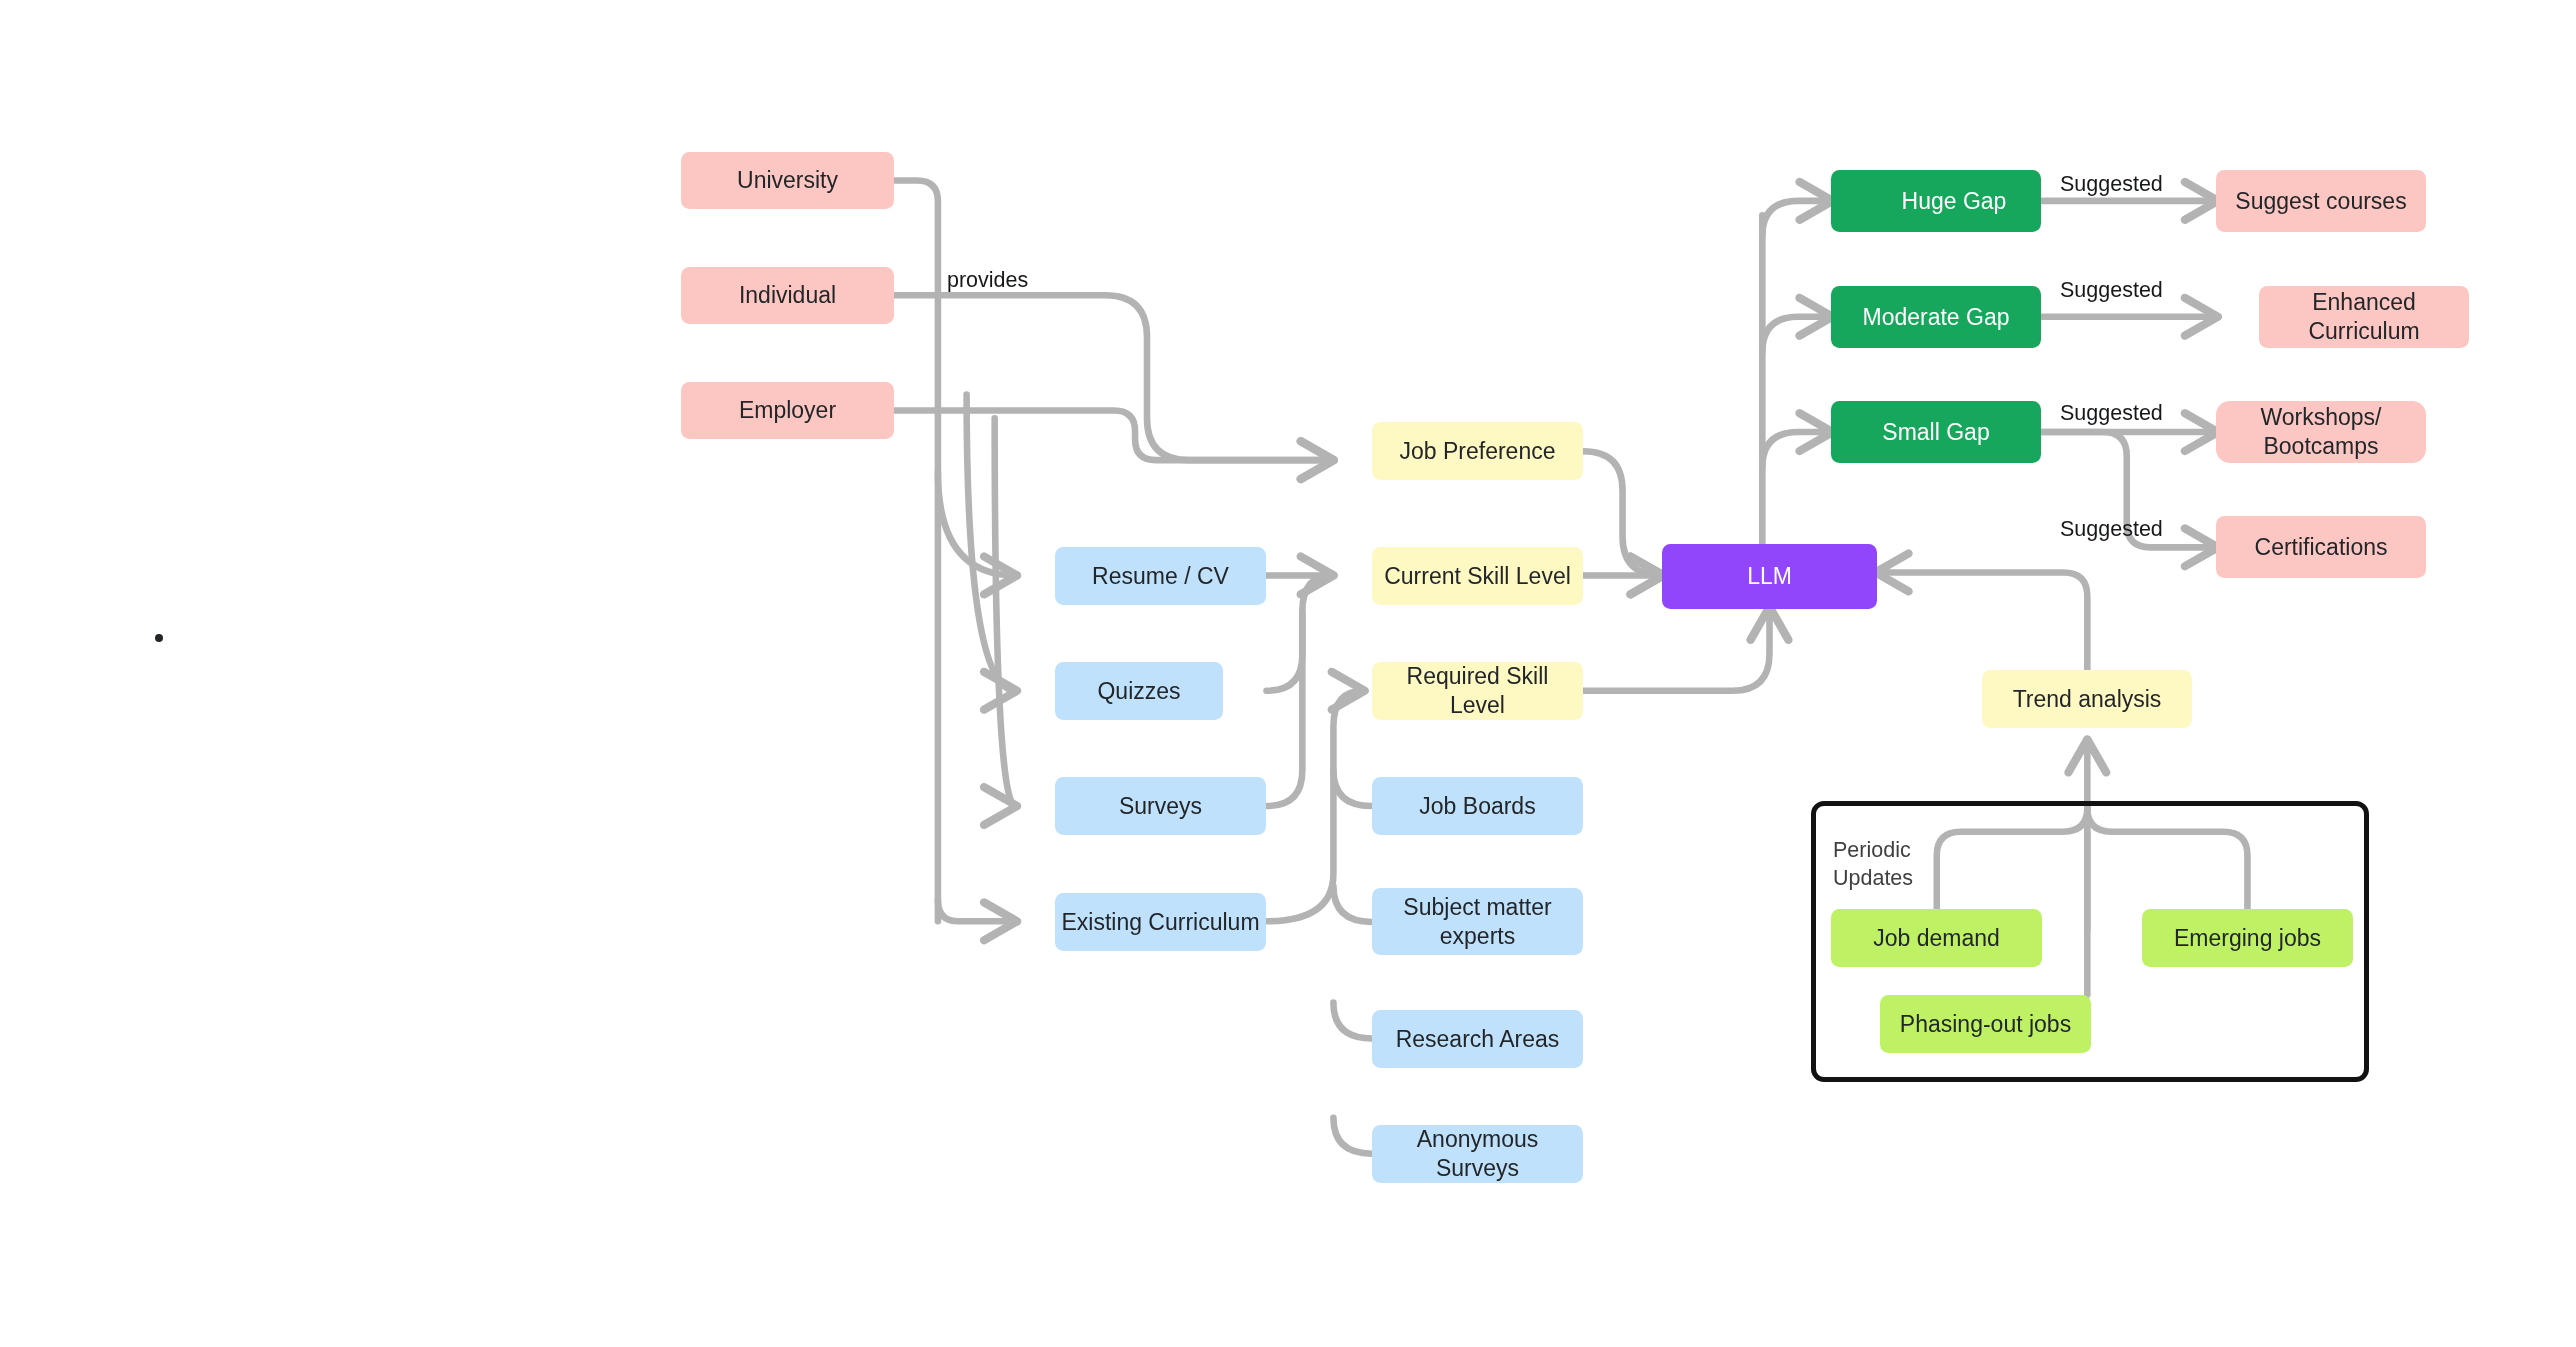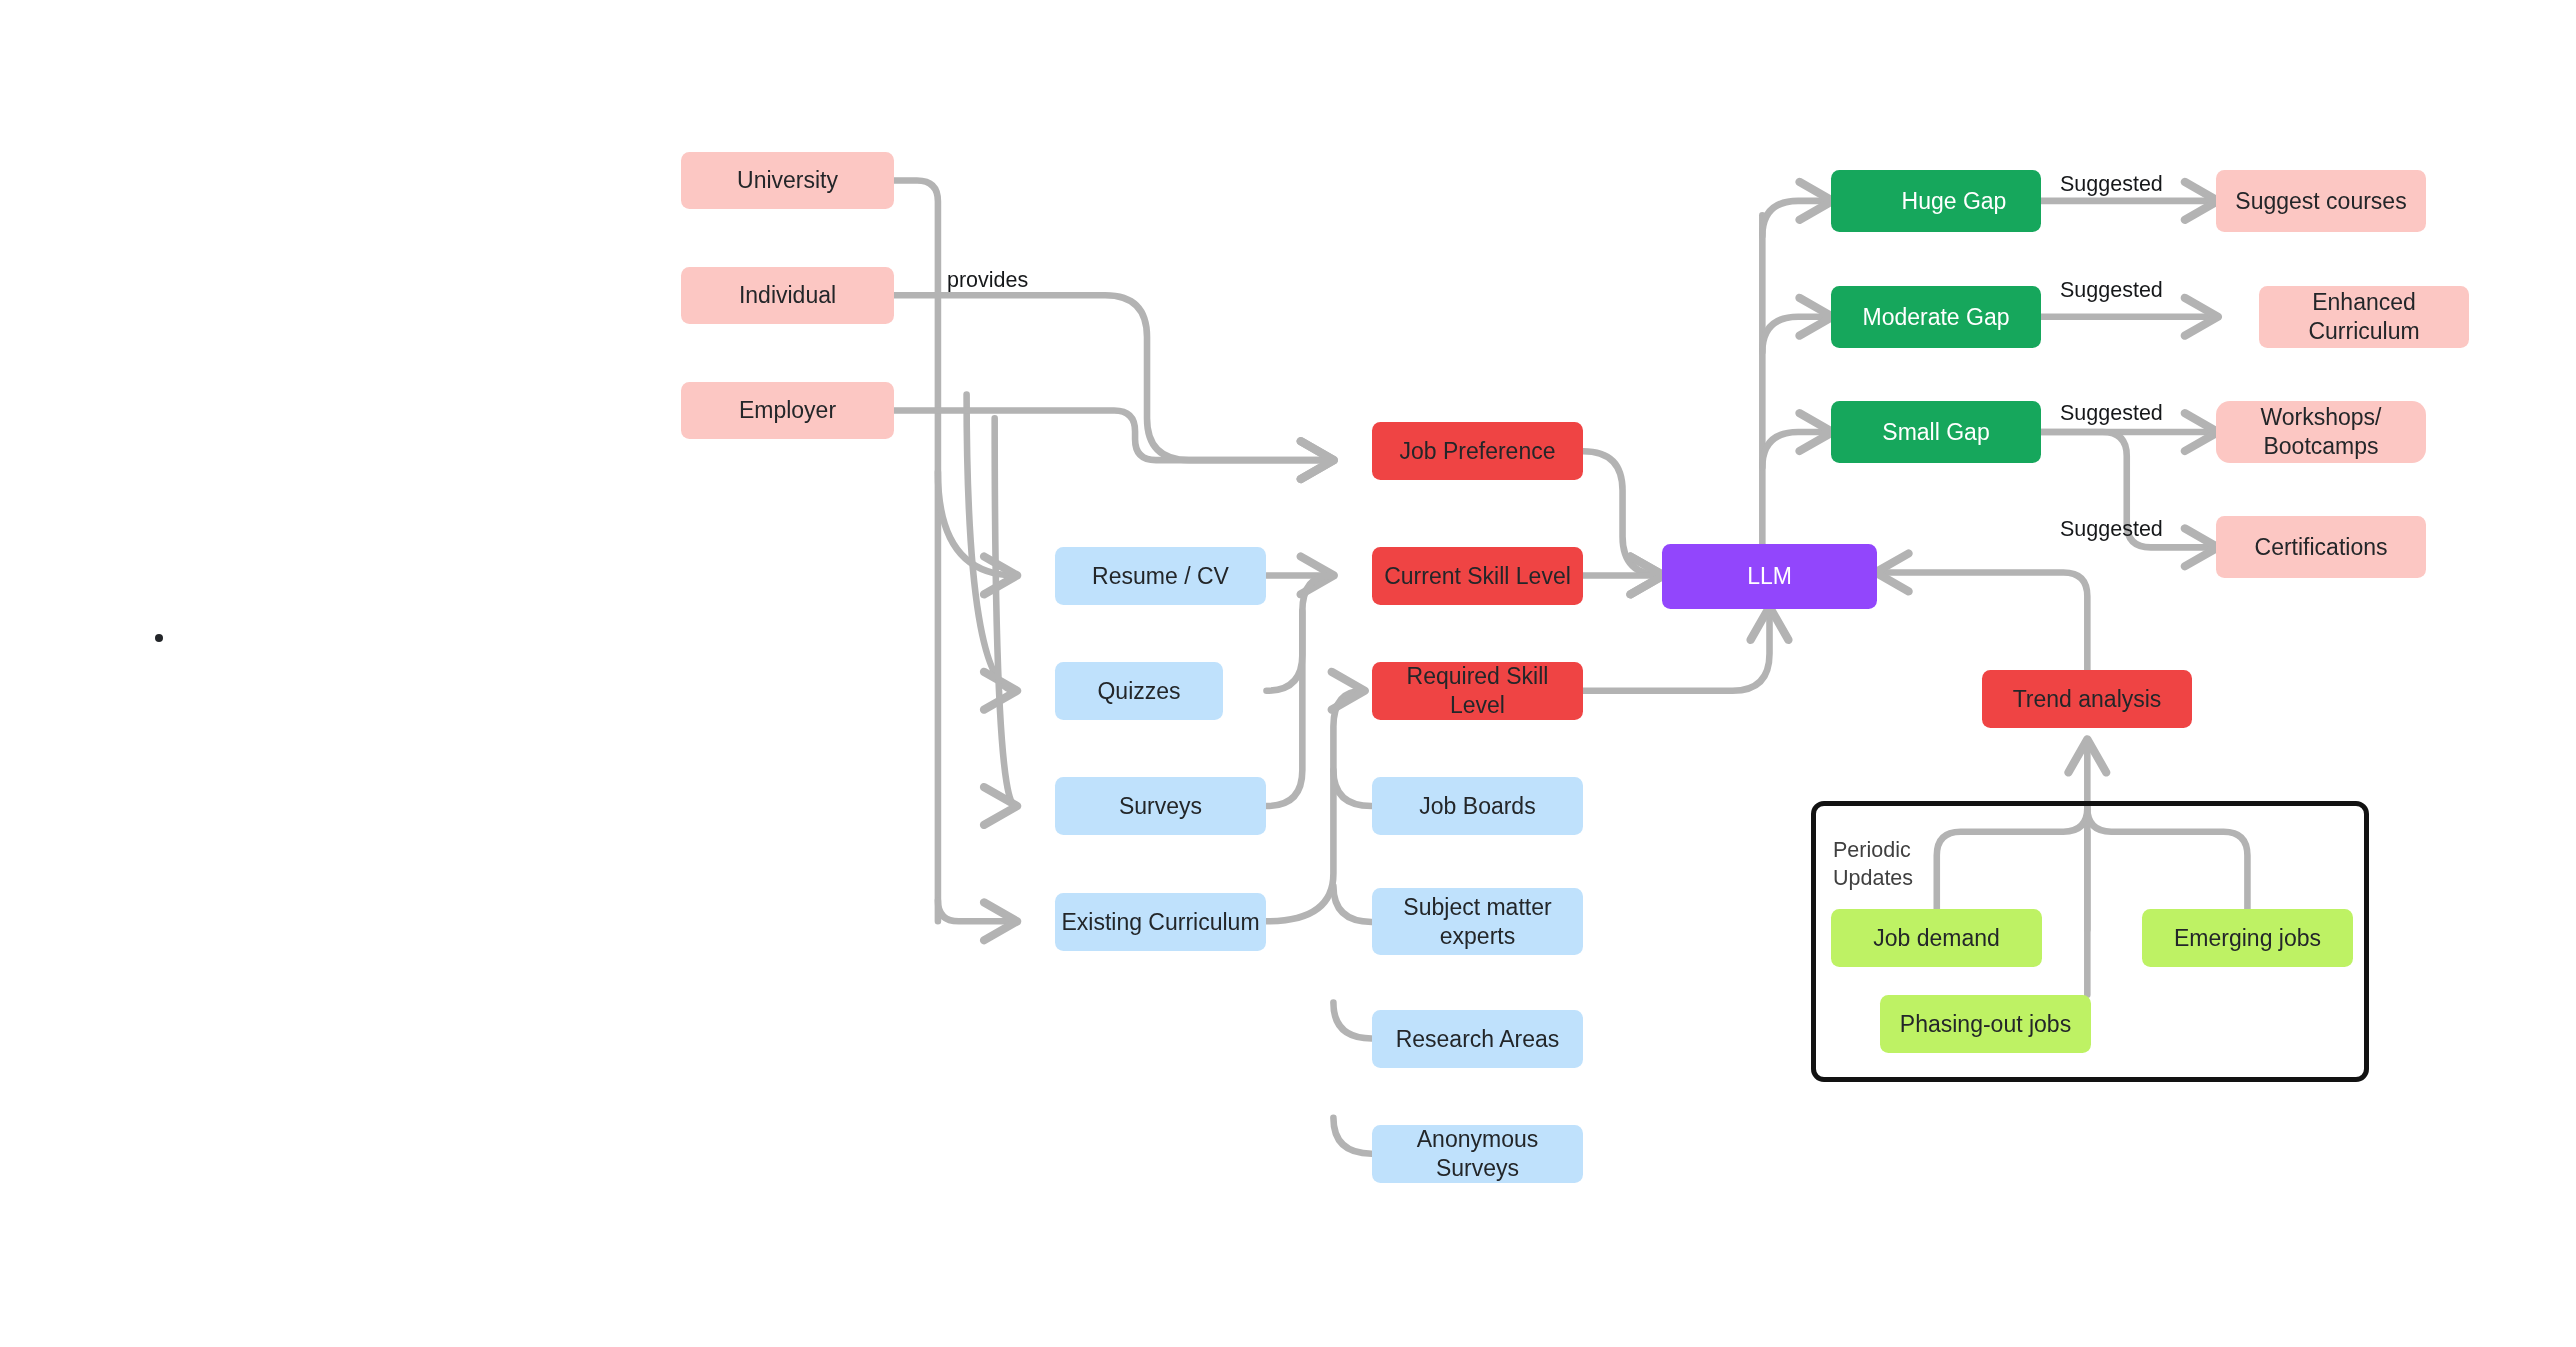--- a/index.html
+++ b/index.html
@@ -29,21 +29,21 @@
     text-align:center;
     border-radius:8.4px;
     line-height:1.26;
     padding:2.4px 6px;
     font-size:23px;
     color:#232629;
     z-index:5;
   }
   .n-pink{background:#FCC7C3;}
   .n-blue{background:#BFE1FC;}
-  .n-lgreen{background:#ef4444;}
+  .n-lgreen{background:#fef9c3;}
   .n-dgreen{background:#16A75C;color:#ffffff;}
   .n-yellow{background:#bef264;color:#232629;}
   .n-purple{background:#9246FC;color:#ffffff;}
   .edge-label{
     position:absolute;
     font-size:21.5px;
     color:#16181A;
     white-space:pre;
     z-index:6;
   }

